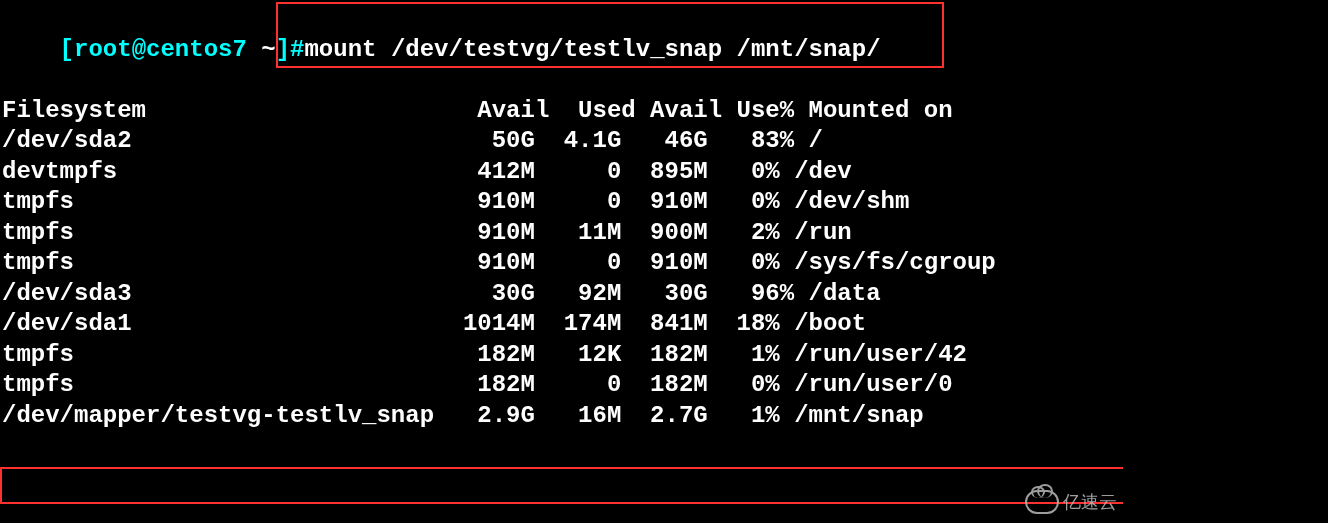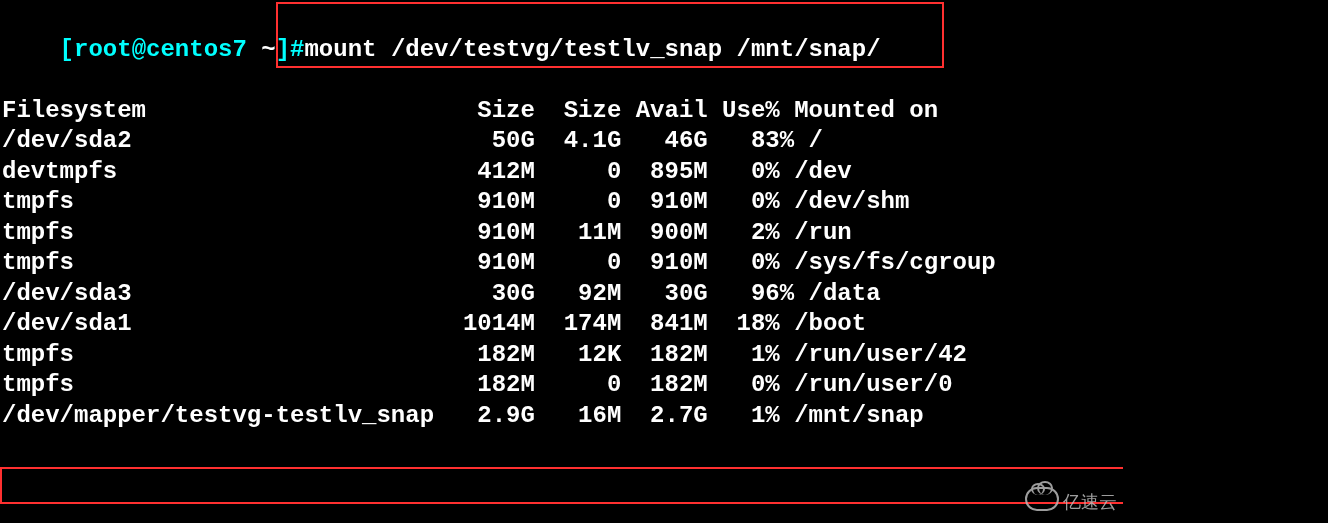--- a/index.html
+++ b/index.html
@@ -36,21 +36,21 @@
 
   
   .watermark {
     position: absolute;
     right: 6px;
     bottom: 6px;
     color: #b9b9b9;
     font-size: 18px;
     font-weight: normal;
     display: flex;
-    align-items: flex-start;
+    align-items: center;
     gap: 4px;
     opacity: 0.85;
     font-family: sans-serif;
   }
   .watermark .cloud {
     width: 30px; height: 20px;
     border: 2px solid #b9b9b9;
     border-radius: 12px;
     position: relative;
   }
@@ -76,21 +76,21 @@
 </head>
 <body>
 
 <div class="terminal">
 
   <div class="line">
     <span class="cyan">[</span><span class="cyan">root@centos7</span><span class="white"> ~</span><span class="cyan">]</span><span class="cyan">#</span><span class="white">mount /dev/testvg/testlv_snap /mnt/snap/</span>
   </div>
 
 
-  <div class="row" id="hdr">Filesystem                       Size  Size Avail Use% Mounted on</div>
+  <div class="row" id="hdr">Filesystem                       Avail  Used Avail Use% Mounted on</div>
 
   <div id="rows">
       <div class="row">/dev/sda2                         50G  4.1G   46G   83% /</div>
       <div class="row">devtmpfs                         412M     0  895M   0% /dev</div>
       <div class="row">tmpfs                            910M     0  910M   0% /dev/shm</div>
       <div class="row">tmpfs                            910M   11M  900M   2% /run</div>
       <div class="row">tmpfs                            910M     0  910M   0% /sys/fs/cgroup</div>
       <div class="row">/dev/sda3                         30G   92M   30G   96% /data</div>
       <div class="row">/dev/sda1                       1014M  174M  841M  18% /boot</div>
       <div class="row">tmpfs                            182M   12K  182M   1% /run/user/42</div>

